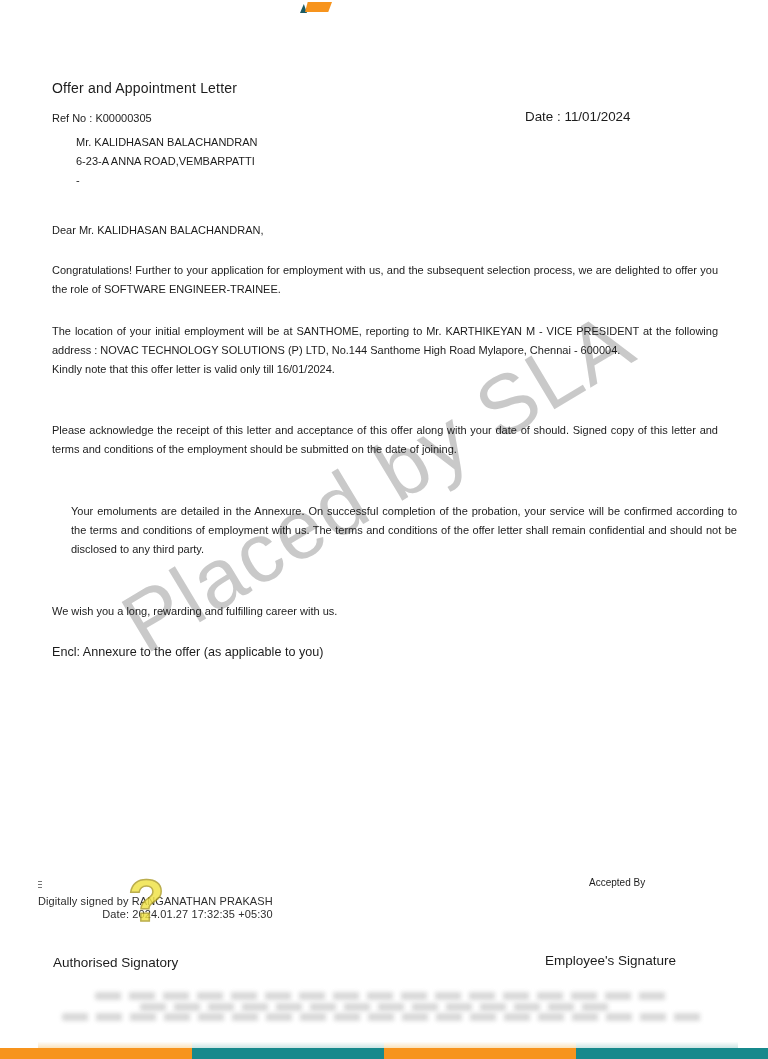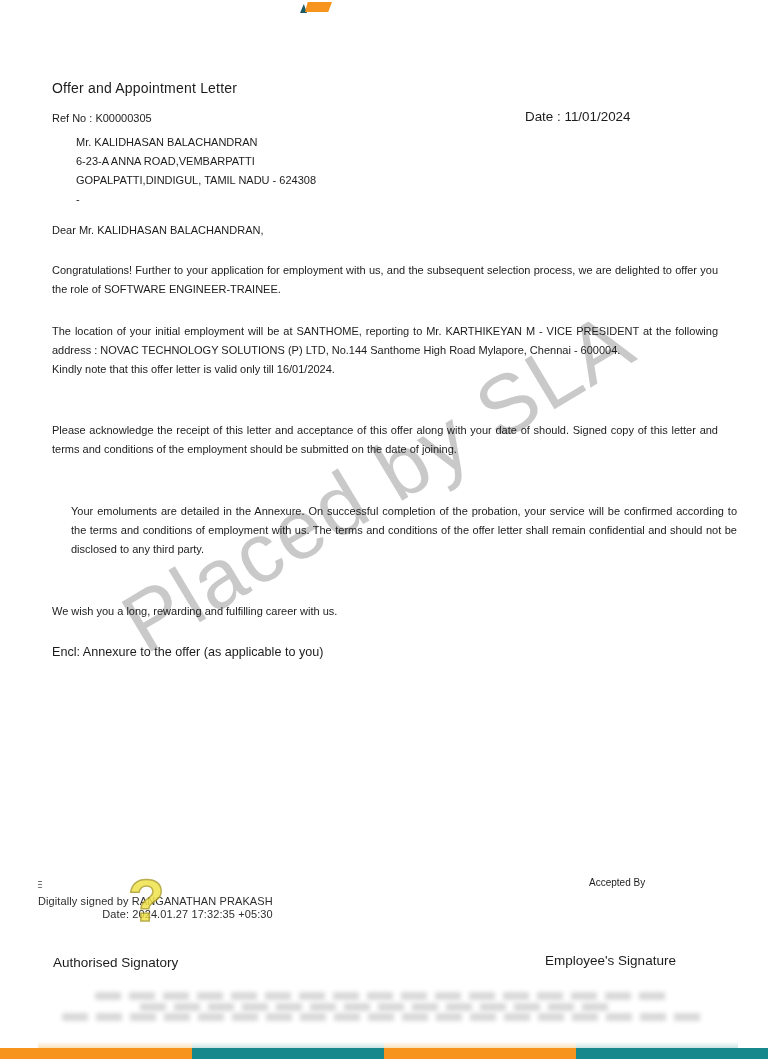--- a/index.html
+++ b/index.html
@@ -106,21 +106,20 @@
 
   <div class="watermark">Placed by SLA</div>
 
   <div class="txt title">Offer and Appointment Letter</div>
   <div class="txt ref">Ref No : K00000305</div>
   <div class="date">Date : 11/01/2024</div>
 
   <div class="txt recipient">
     <div>Mr. KALIDHASAN BALACHANDRAN</div>
     <div>6-23-A ANNA ROAD,VEMBARPATTI</div>
-    <div>GOPALPATTI,DINDIGUL, TAMIL NADU - 624308</div>
     <div>-</div>
   </div>
 
   <div class="txt salutation">Dear Mr. KALIDHASAN BALACHANDRAN,</div>
 
   <div class="txt p1 jtf">Congratulations! Further to your application for employment with us, and the subsequent selection process, we are delighted to offer you the role of SOFTWARE ENGINEER-TRAINEE.</div>
 
   <div class="txt p2">
     <div class="jtf">The location of your initial employment will be at SANTHOME, reporting to Mr. KARTHIKEYAN M - VICE PRESIDENT at the following address : NOVAC TECHNOLOGY SOLUTIONS (P) LTD, No.144 Santhome High Road Mylapore, Chennai - 600004.</div>
     <div>Kindly note that this offer letter is valid only till 16/01/2024.</div>

